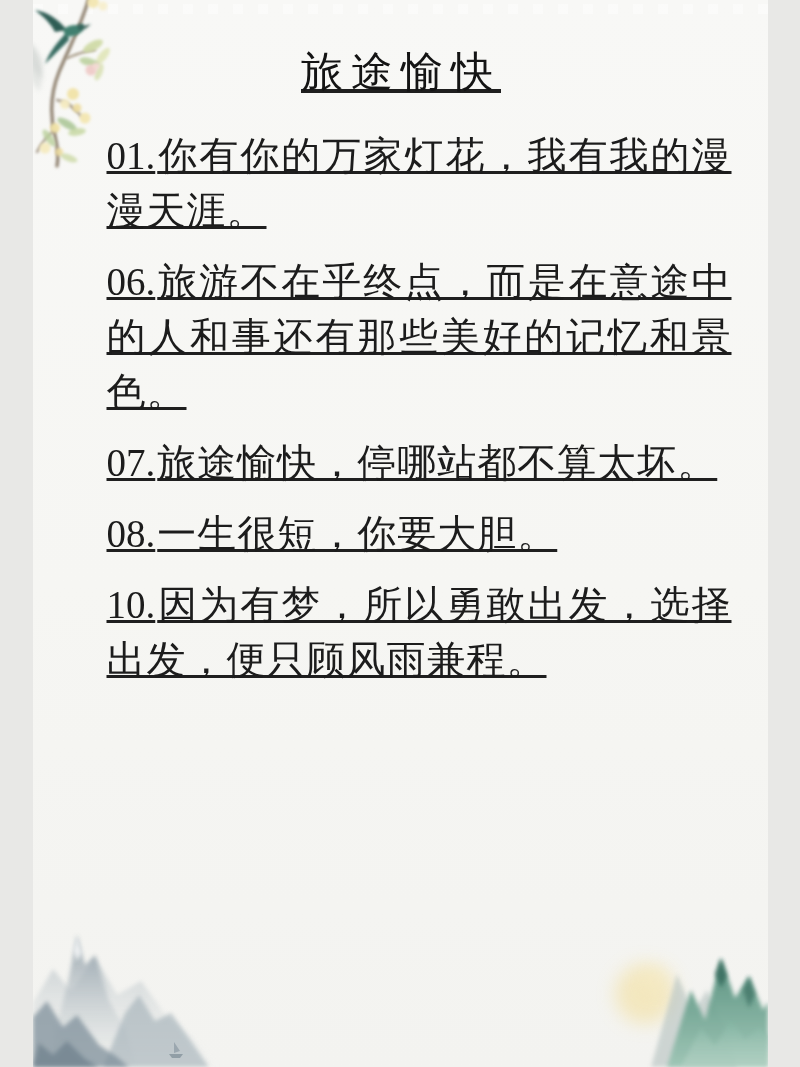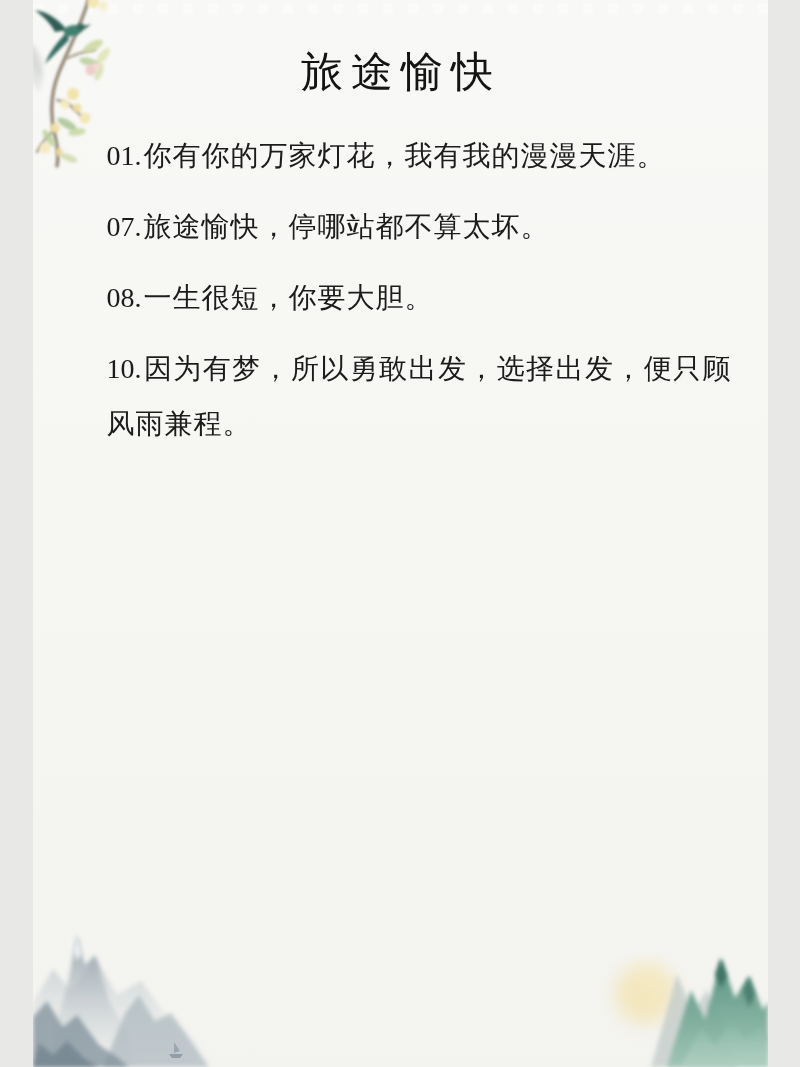--- a/index.html
+++ b/index.html
@@ -6,20 +6,21 @@
   html, body { background: #e8e8e6; }
   .page {
     position: relative;
     width: 735px;
     height: 1067px;
     margin: 0 auto;
     background: linear-gradient(180deg, #f8f8f6 0%, #f6f6f3 55%, #f3f3f0 100%);
     overflow: hidden;
     font-family: "Liberation Serif", "DejaVu Serif", serif;
     color: #1f1f1f;
+    text-decoration: underline;
   }
   .top-texture {
     position: absolute;
     top: 4px; left: 0; right: 0; height: 10px;
     background: repeating-linear-gradient(90deg,
       rgba(255,255,255,0.75) 0 10px, rgba(0,0,0,0) 10px 25px);
     opacity: 0.55;
     pointer-events: none;
   }
   .content {
@@ -29,21 +30,21 @@
   }
   .title {
     font-size: 42px;
     font-weight: normal;
     text-align: center;
     letter-spacing: 8px;
     margin: 0 36px 28px 0;
     color: #141414;
   }
   .quote {
-    font-size: 28px;
+    font-size: 39px;
     line-height: 55px;
     letter-spacing: 1px;
     margin-bottom: 16px;
     color: #1c1c1c;
     text-align: justify;
   }
   .quote .num {
     letter-spacing: 0;
     padding-right: 2px;
   }
@@ -184,18 +185,19 @@
       <path d="M156,44 L162,62 L156,76 L150,58 Z" fill="#3c7164" opacity="0.7" filter="url(#rsoft)"></path>
 
       <path d="M88,135 L108,96 L122,114 L138,88 L152,108 L166,96 L175,104 L175,135 Z" fill="url(#mteal2)" opacity="0.9" filter="url(#rsoft)"></path>
     </svg>
   </div>
 
   <div class="content">
     <h1 class="title">旅途愉快</h1>
 
     <p class="quote"><span class="num">01.</span><span>你有你的万家灯花，我有我的漫漫天涯。</span></p>
+    <p class="quote"><span class="num">06.</span><span>旅游不在乎终点，而是在意途中的人和事还有那些美好的记忆和景色。</span></p>
     <p class="quote"><span class="num">07.</span><span>旅途愉快，停哪站都不算太坏。</span></p>
     <p class="quote"><span class="num">08.</span><span>一生很短，你要大胆。</span></p>
     <p class="quote"><span class="num">10.</span><span>因为有梦，所以勇敢出发，选择出发，便只顾风雨兼程。</span></p>
   </div>
 
 </div>
 
 </body></html>

